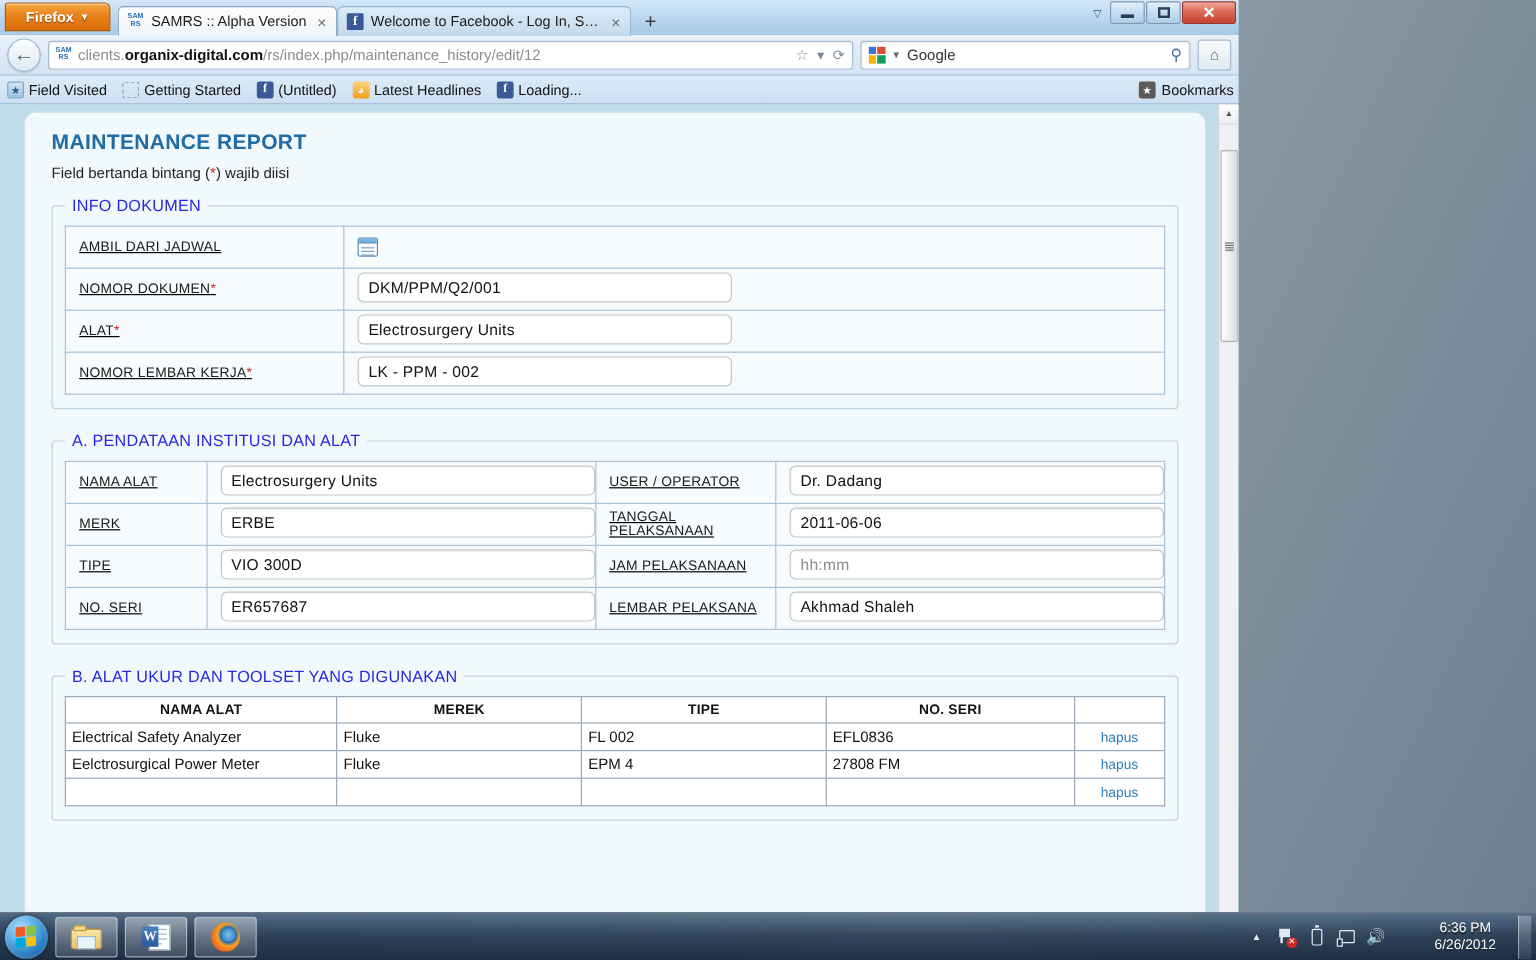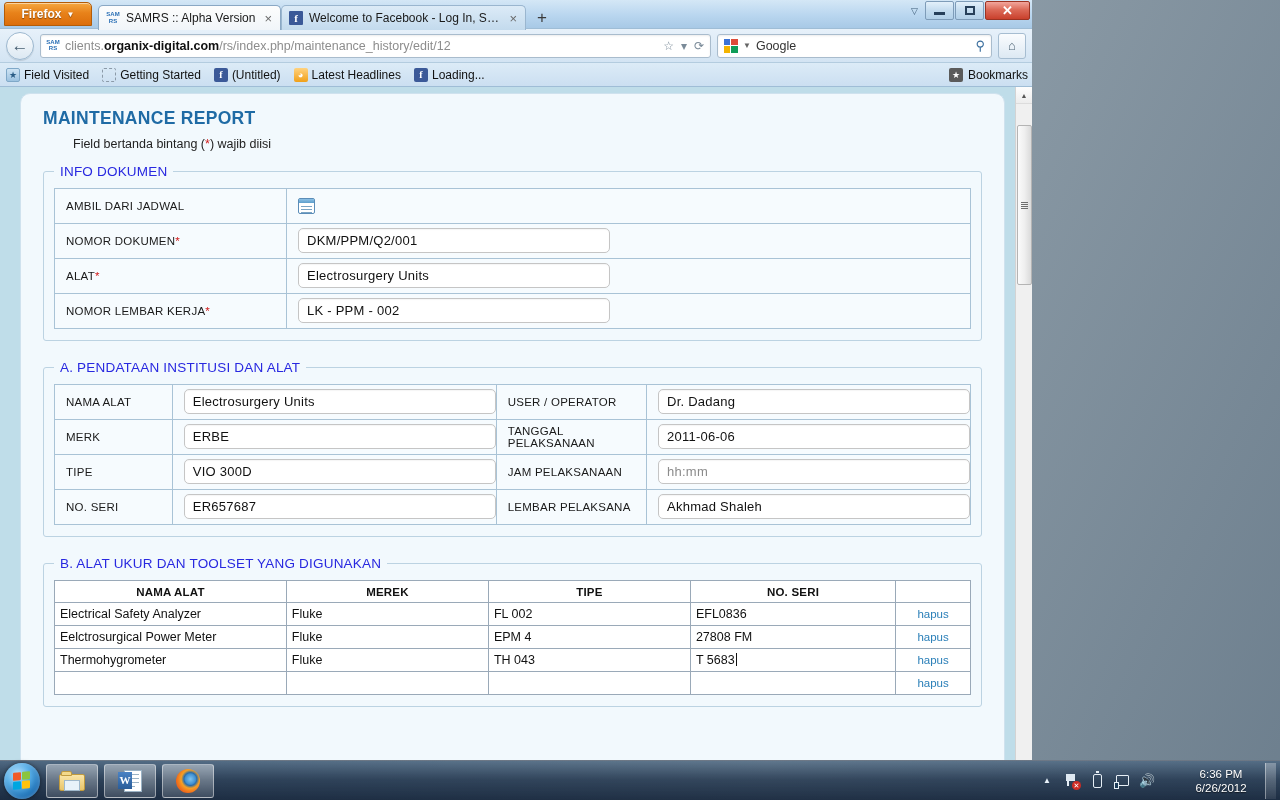--- a/index.html
+++ b/index.html
@@ -169,32 +169,32 @@
     display: flex; align-items: center; justify-content: center;
   }
   .grip { width: 7px; height: 7px; display: flex; flex-direction: column; justify-content: space-between; }
   .grip i { display: block; height: 1px; background: #6d6d6d; }
 
   
   .ptitle {
     font-size: 17.5px; font-weight: bold; color: #1f6ba5;
     letter-spacing: .3px; margin-bottom: 8px;
   }
-  .psub { font-size: 12.5px; color: #222; margin-bottom: 13px; margin-left: 30px; }
+  .psub { font-size: 12.5px; color: #222; margin-bottom: 13px; }
   .psub .star { color: #d01a1a; }
 
   fieldset {
     border: 1px solid #bcd3e2; border-radius: 3px;
     padding: 9px 10px 11px 10px; margin-bottom: 19px;
     background: transparent;
   }
   legend {
     font-size: 13.5px; color: #2828e0; padding: 0 6px; letter-spacing: .2px;
   }
-  table.form { width: 100%; border-collapse: collapse; }
+  table.form { width: 100%; border-collapse: collapse; text-decoration: underline; }
   table.form td {
     border: 1px solid #a9c3d6; height: 35px; padding: 0 0 0 11px;
     background: #f6fbfe;
     font-size: 11.5px; color: #1a1a1a; letter-spacing: .25px;
     vertical-align: middle;
   }
   td.lbl { width: 232px; }
   td.val { padding-left: 10px; background: #f6fbfe; }
   td.lbl .star { color: #d01a1a; }
   .inp {
@@ -452,27 +452,20 @@
             <td class="act"><a href="#">hapus</a></td>
           </tr>
           <tr>
             <td>Eelctrosurgical Power Meter</td>
             <td>Fluke</td>
             <td>EPM 4</td>
             <td>27808 FM</td>
             <td class="act"><a href="#">hapus</a></td>
           </tr>
           <tr>
-            <td>Thermohygrometer</td>
-            <td>Fluke</td>
-            <td>TH 043</td>
-            <td><span>T 5683</span><span class="caret-text"></span></td>
-            <td class="act"><a href="#">hapus</a></td>
-          </tr>
-          <tr>
             <td></td>
             <td></td>
             <td></td>
             <td></td>
             <td class="act"><a href="#">hapus</a></td>
           </tr>
         </tbody>
           </table>
       </fieldset>
 

